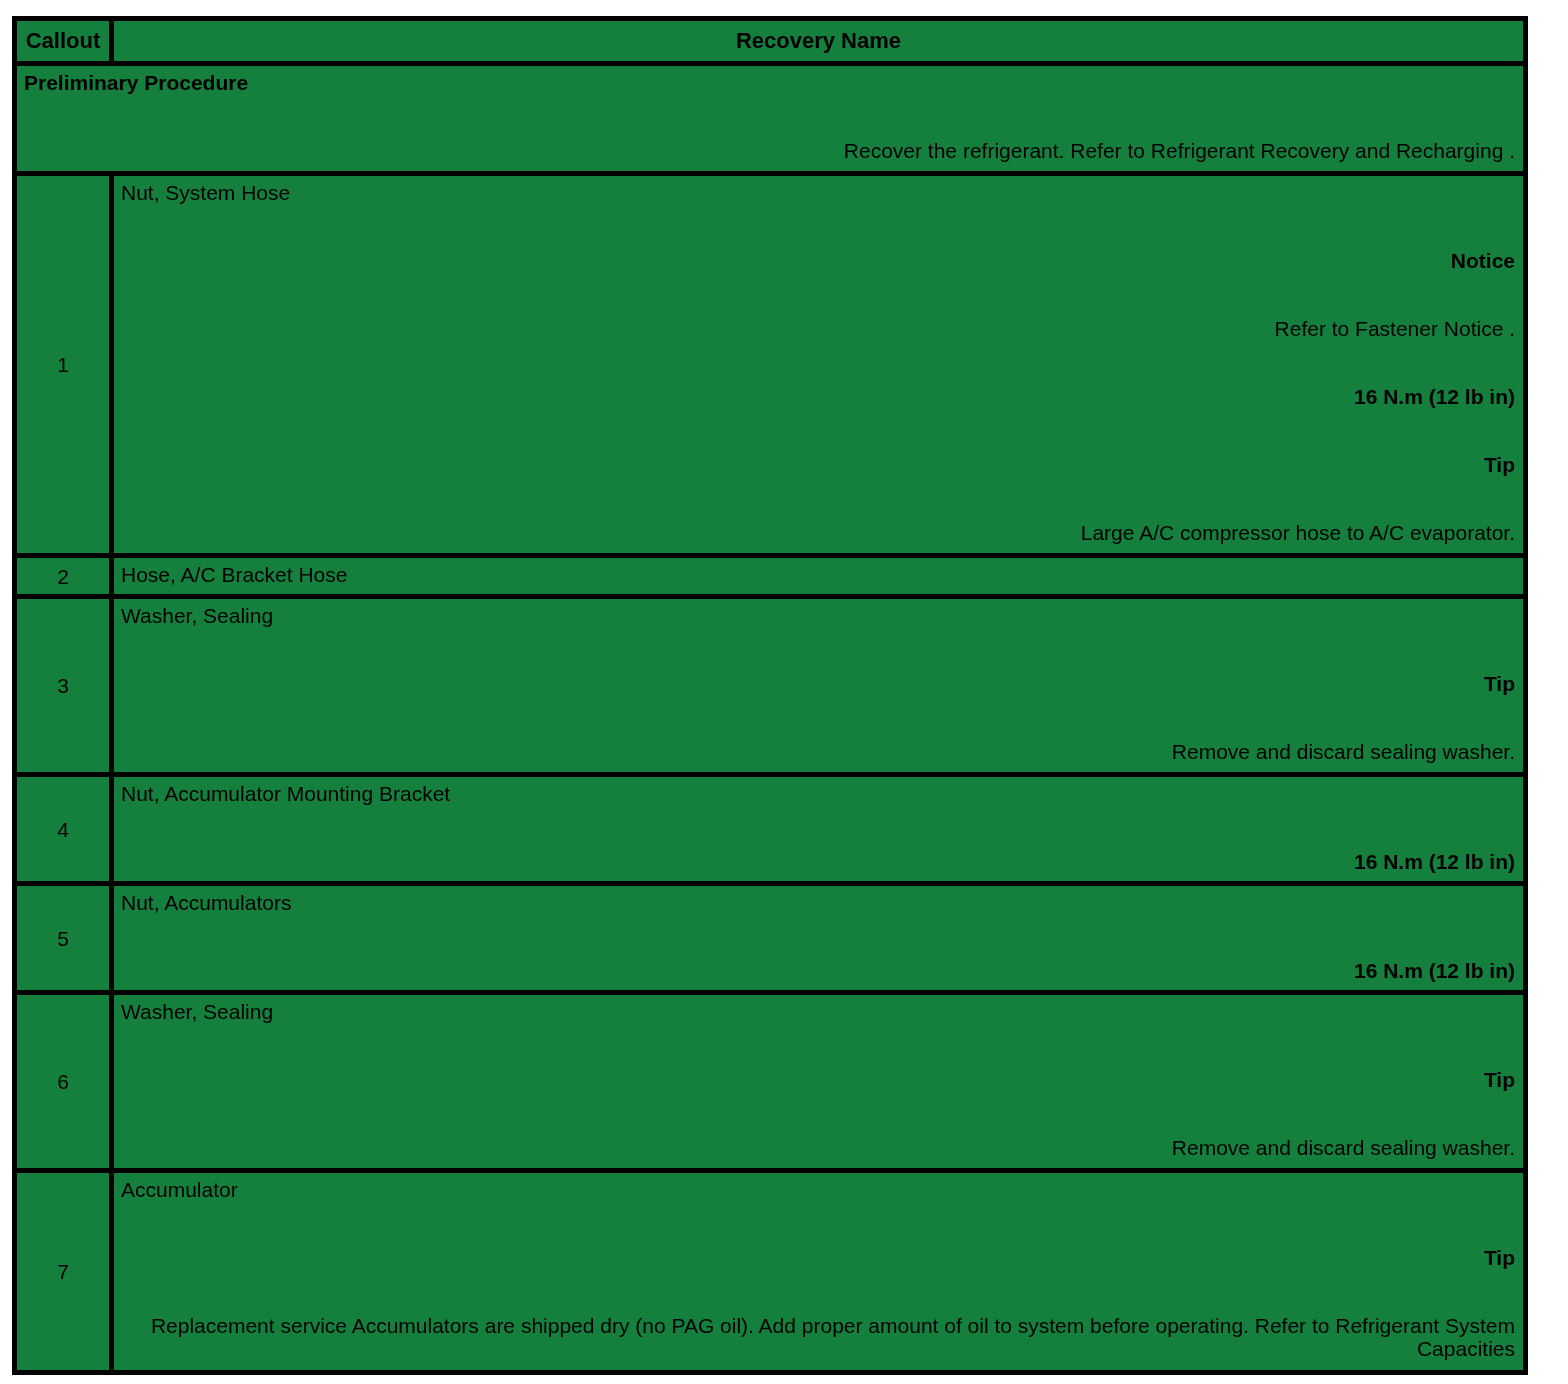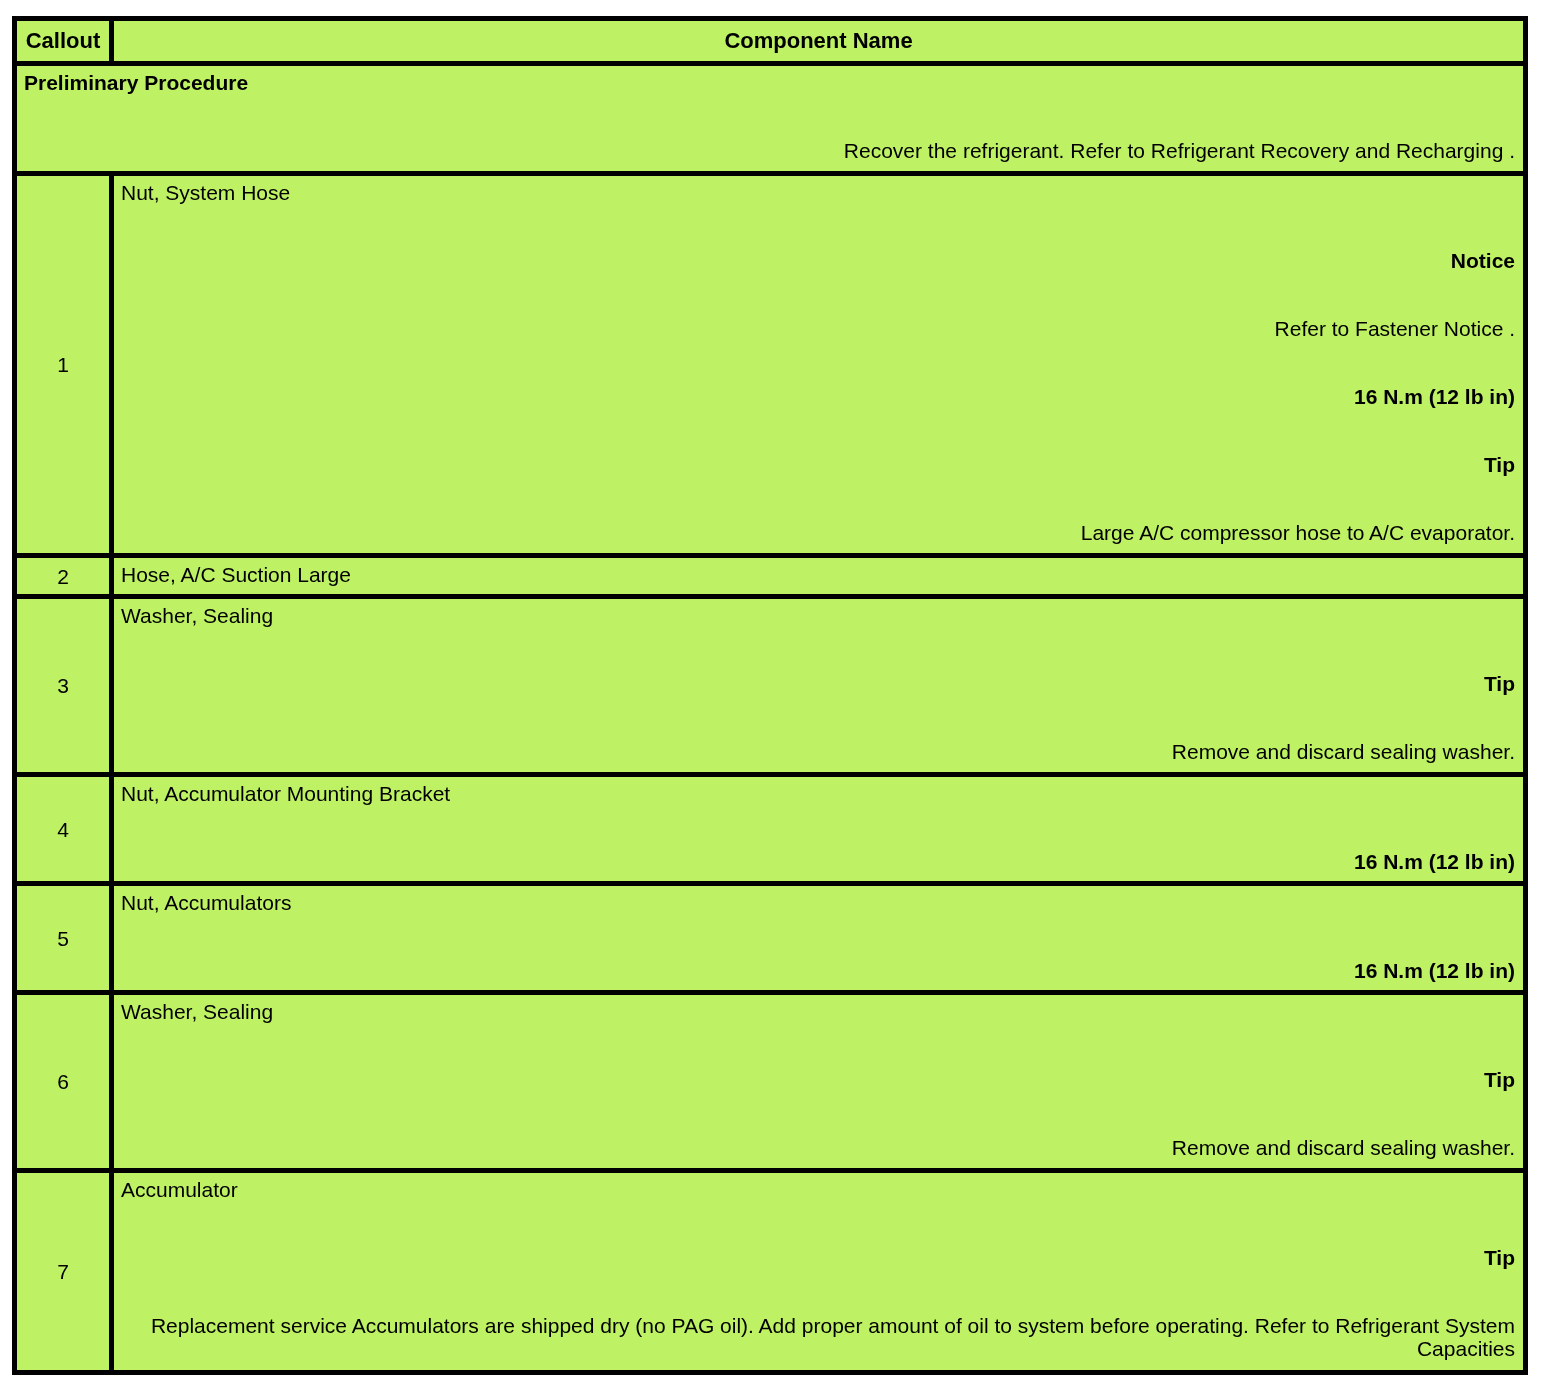--- a/index.html
+++ b/index.html
@@ -19,21 +19,21 @@
   table.callout-table {
     position: absolute;
     left: 12px;
     top: 16px;
     width: 1516px;
     border-collapse: collapse;
     table-layout: fixed;
   }
   table.callout-table td {
     border: 5px solid #000000;
-    background: #bef264;
+    background: #15803d;
     vertical-align: top;
     overflow: hidden;
   }
   col.c-callout { width: 97px; }
   .hdr-cell {
     font-weight: bold;
     font-size: 22px;
     text-align: center;
     vertical-align: middle !important;
     padding: 2px 4px;
@@ -75,21 +75,21 @@
 <div class="page">
   <table class="callout-table">
     <colgroup>
       <col class="c-callout">
       <col class="c-component">
     </colgroup>
 
     <tbody>
         <tr class="row-header">
       <td class="hdr-cell">Callout</td>
-      <td class="hdr-cell">Component Name</td>
+      <td class="hdr-cell">Recovery Name</td>
     </tr>
 
     <tr class="row-prelim">
       <td class="prelim-cell" colspan="2">
         <p class="b">Preliminary Procedure</p>
         <p>Recover the refrigerant. Refer to Refrigerant Recovery and Recharging .</p>
       </td>
     </tr>
 
     <tr class="row-1">
@@ -100,21 +100,21 @@
         <p>Refer to Fastener Notice .</p>
         <p class="b">16 N.m (12 lb in)</p>
         <p class="b">Tip</p>
         <p>Large A/C compressor hose to A/C evaporator.</p>
       </td>
     </tr>
 
     <tr class="row-2">
       <td class="callout-cell">2</td>
       <td class="comp-cell">
-        <p>Hose, A/C Suction Large</p>
+        <p>Hose, A/C Bracket Hose</p>
       </td>
     </tr>
 
     <tr class="row-3">
       <td class="callout-cell">3</td>
       <td class="comp-cell">
         <p>Washer, Sealing</p>
         <p class="b">Tip</p>
         <p>Remove and discard sealing washer.</p>
       </td>

